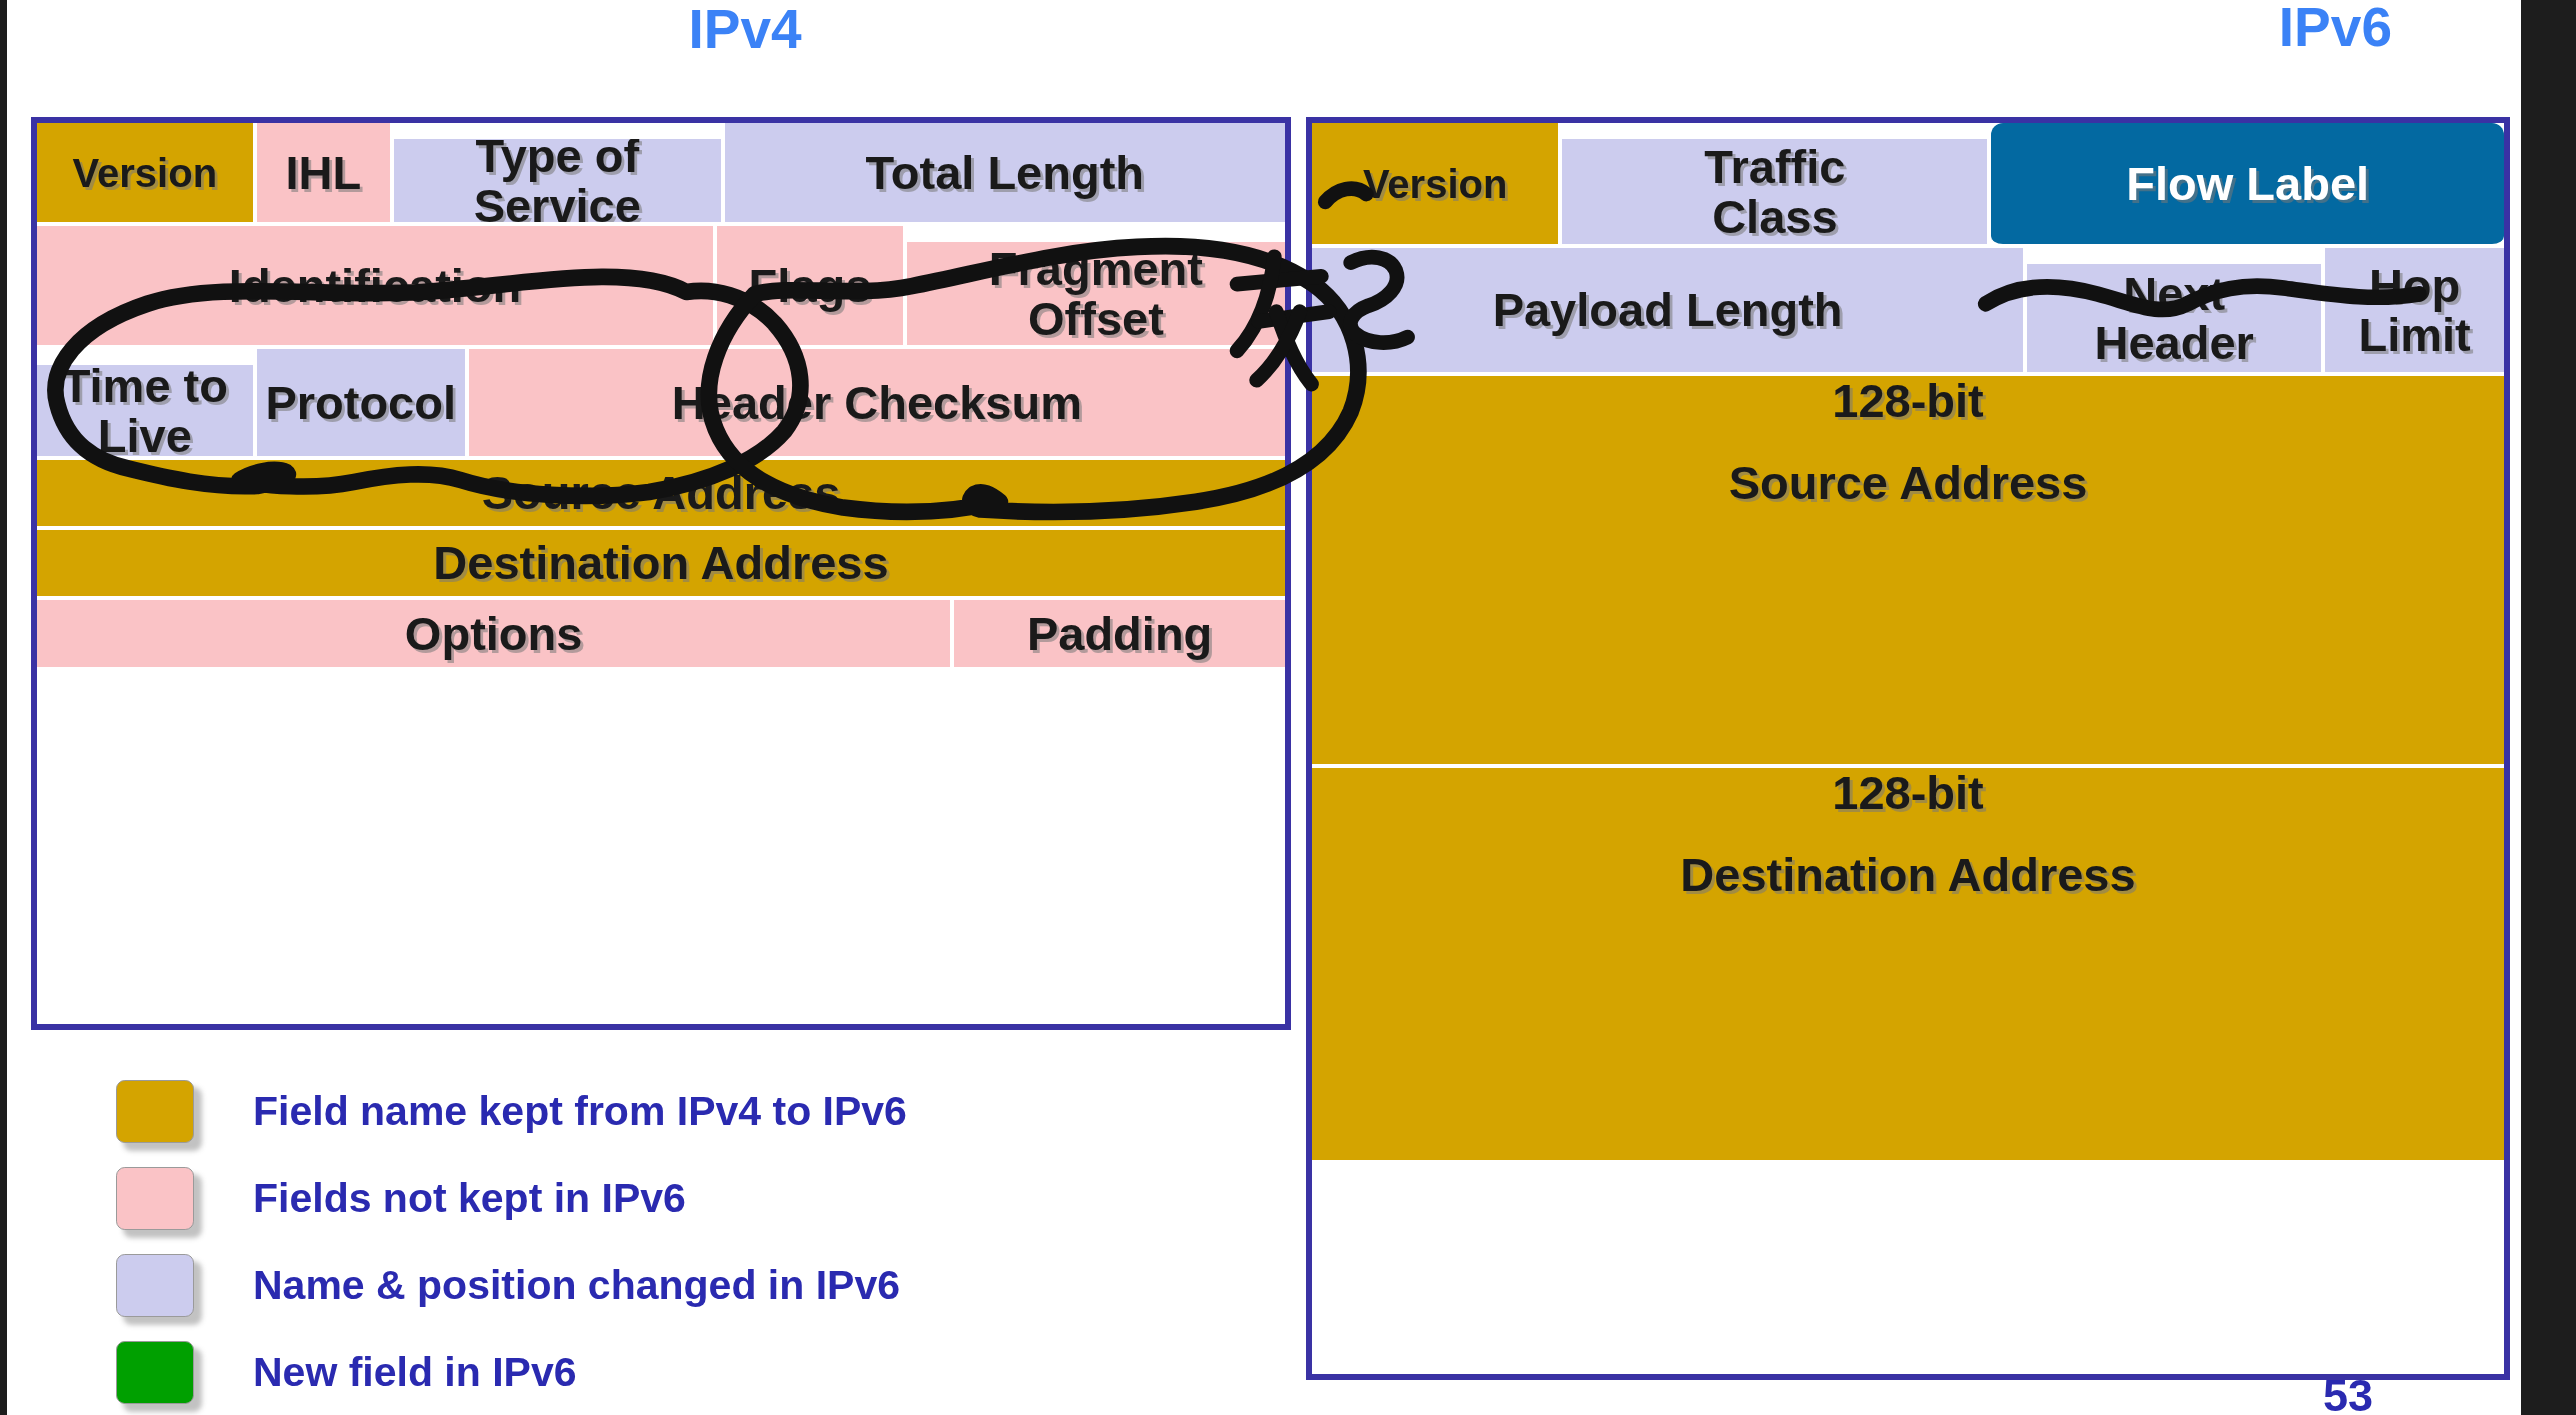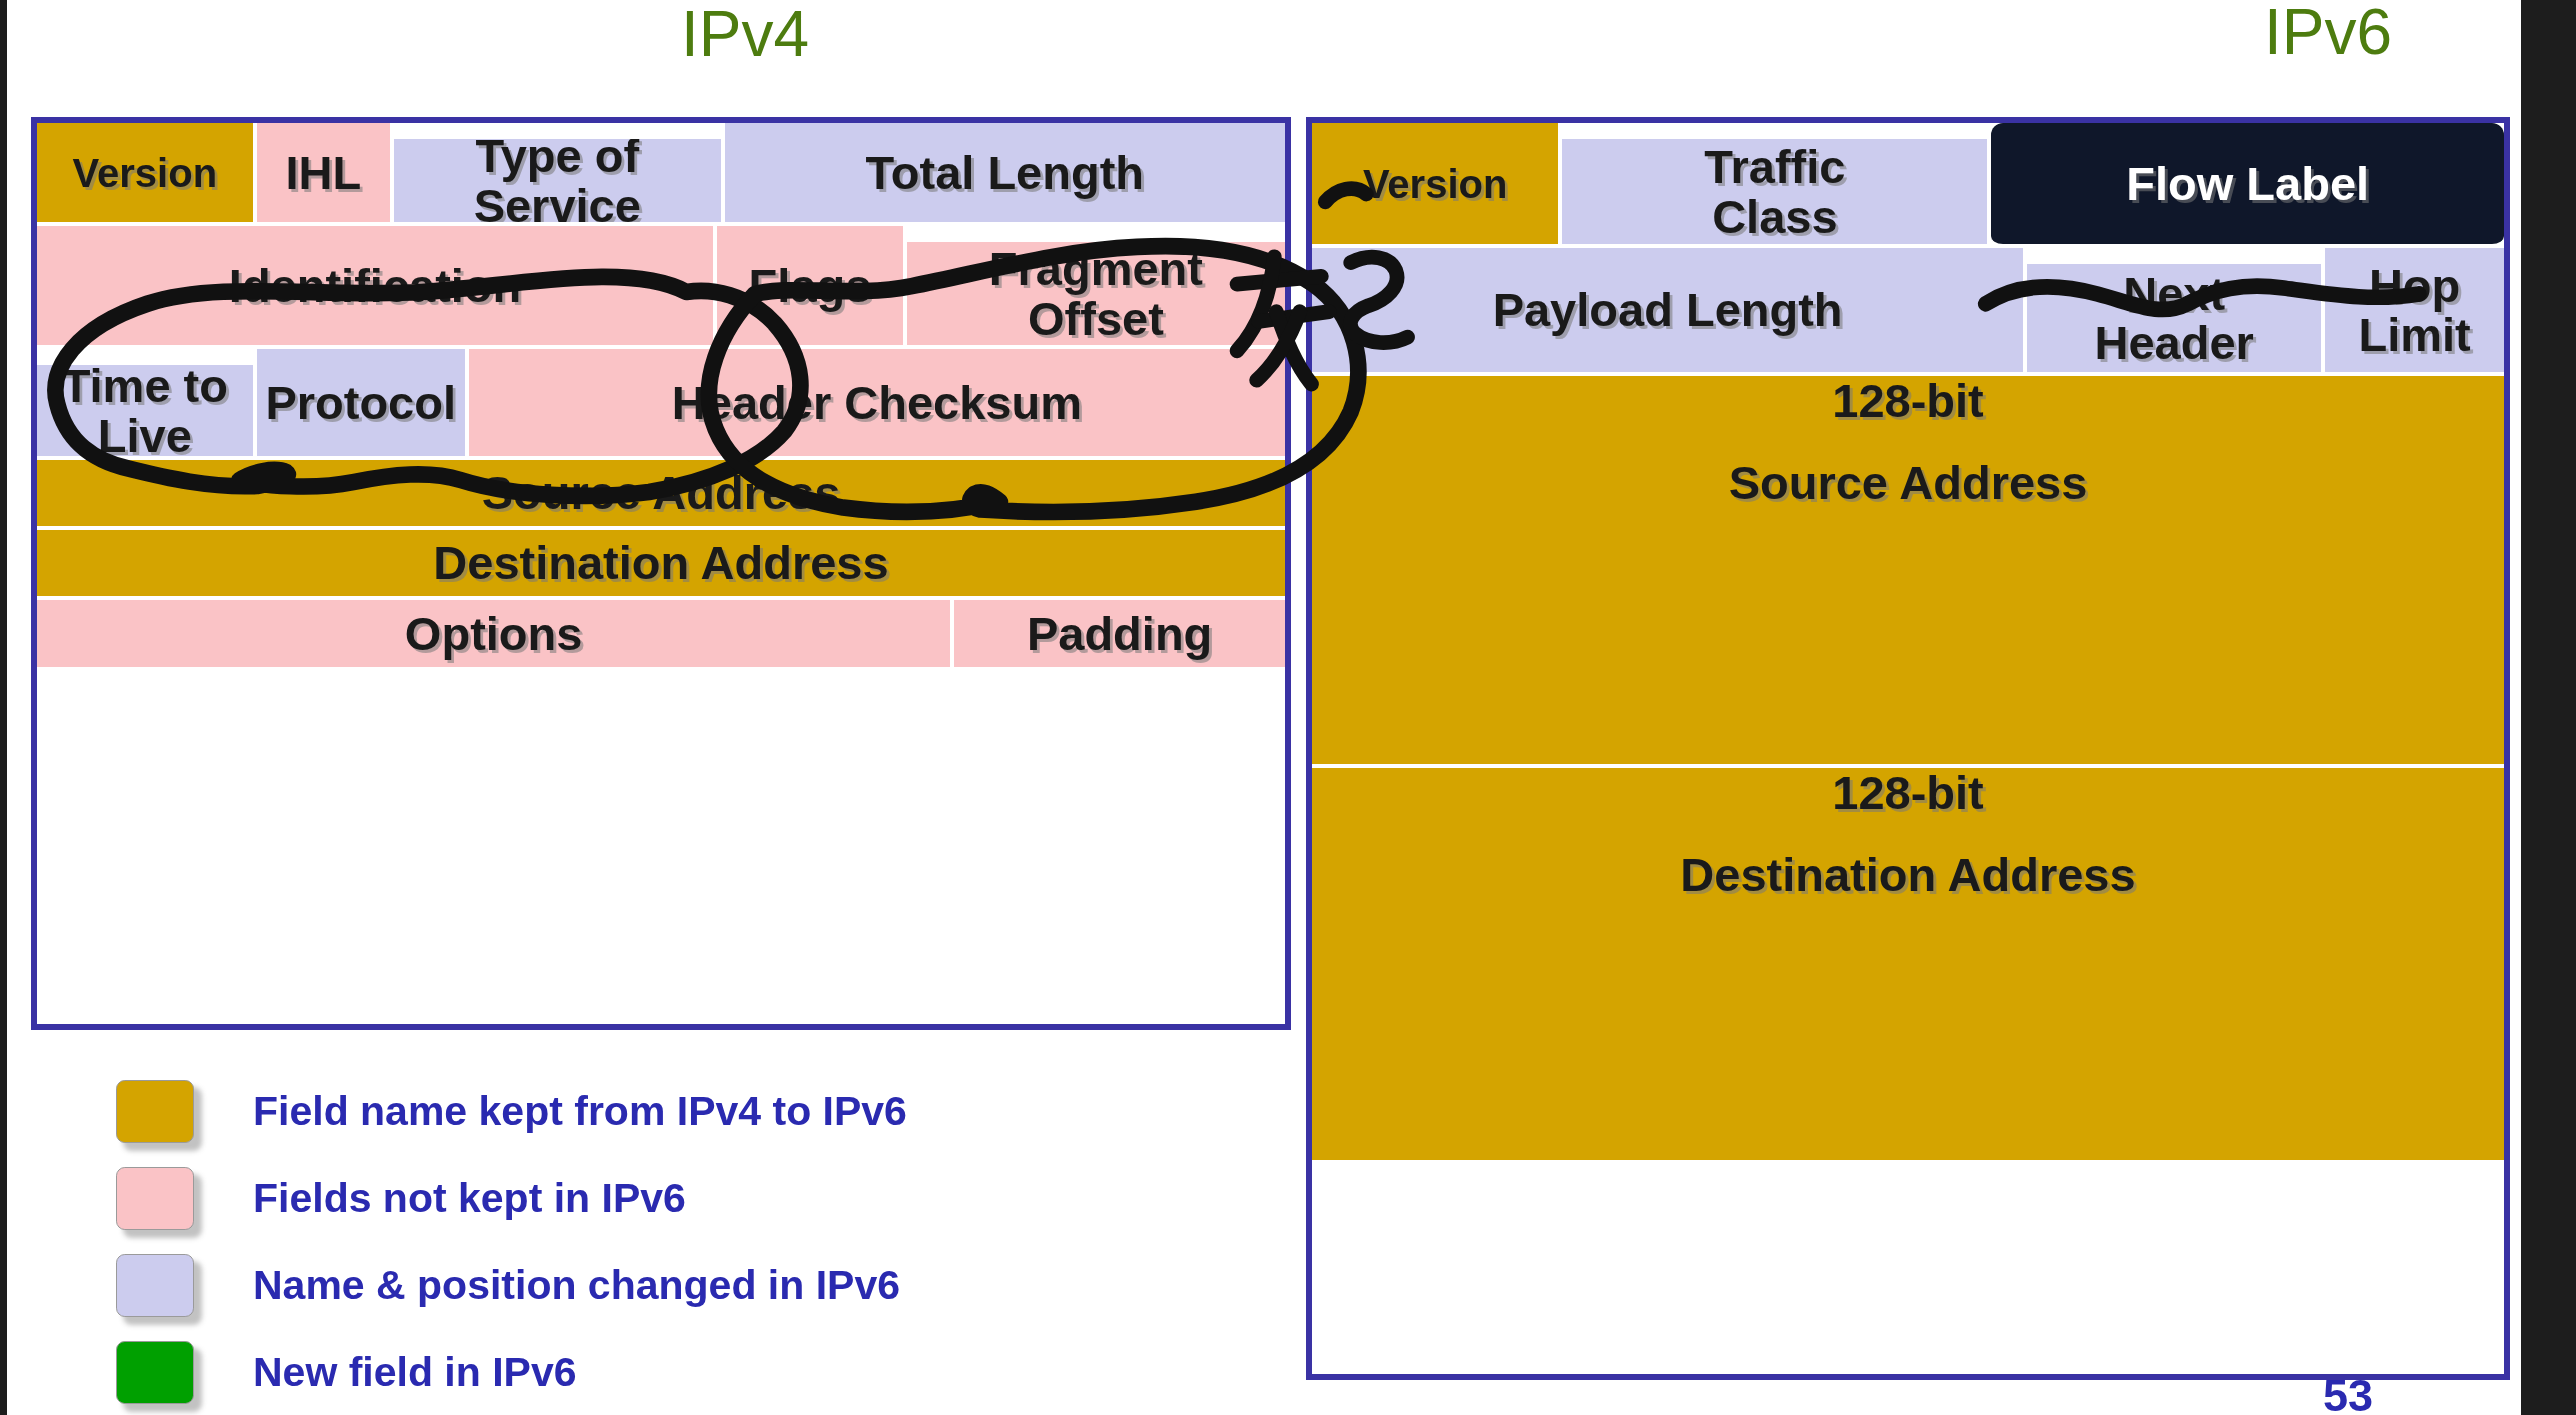--- a/index.html
+++ b/index.html
@@ -27,23 +27,23 @@
     top: 0;
     height: 1415px;
     background: #1d1d1d;
   }
   .band.left  { left: 0;    width: 6.9px; }
   .band.right { left: 2521px; width: 55px; }
 
   
   .col-title {
     position: absolute;
-    font-size: 64px;
-    font-weight: 400;
-    color: #4d7c0f;
+    font-size: 55px;
+    font-weight: 700;
+    color: #3b82f6;
     text-align: center;
     letter-spacing: 0px;
     line-height: 1;
     font-family: "Liberation Sans", sans-serif;
   }
   #ipv4-title { left: 294px; top: 2px; width: 902px; }
   #ipv6-title { left: 1412px; top: 0px; width: 980px; text-align: right; }
 
   
   .hdr-table {
@@ -76,21 +76,21 @@
     border-bottom: 4.9px solid #ffffff;
     overflow: hidden;
     text-shadow: 2.9px 2.9px 0 rgba(120,120,120,0.55);
   }
   .cell.last  { border-right: none; }
   .hrow.last .cell { border-bottom: none; }
 
   .c-gold     { background: #d4a400; }
   .c-pink     { background: #fac3c6; }
   .c-lav      { background: #ccccee; }
-  .c-green    { background: #0f172a; color: #ffffff; border-radius: 12px; }
+  .c-green    { background: #0369a1; color: #ffffff; border-radius: 12px; }
 
   .f34 { font-size: 40px; }
   .f48 { font-size: 47px; }
 
   .twoline { white-space: pre-line; margin-top: 16px; }
 
   
   .addr-stack {
     display: flex;
     flex-direction: column;

